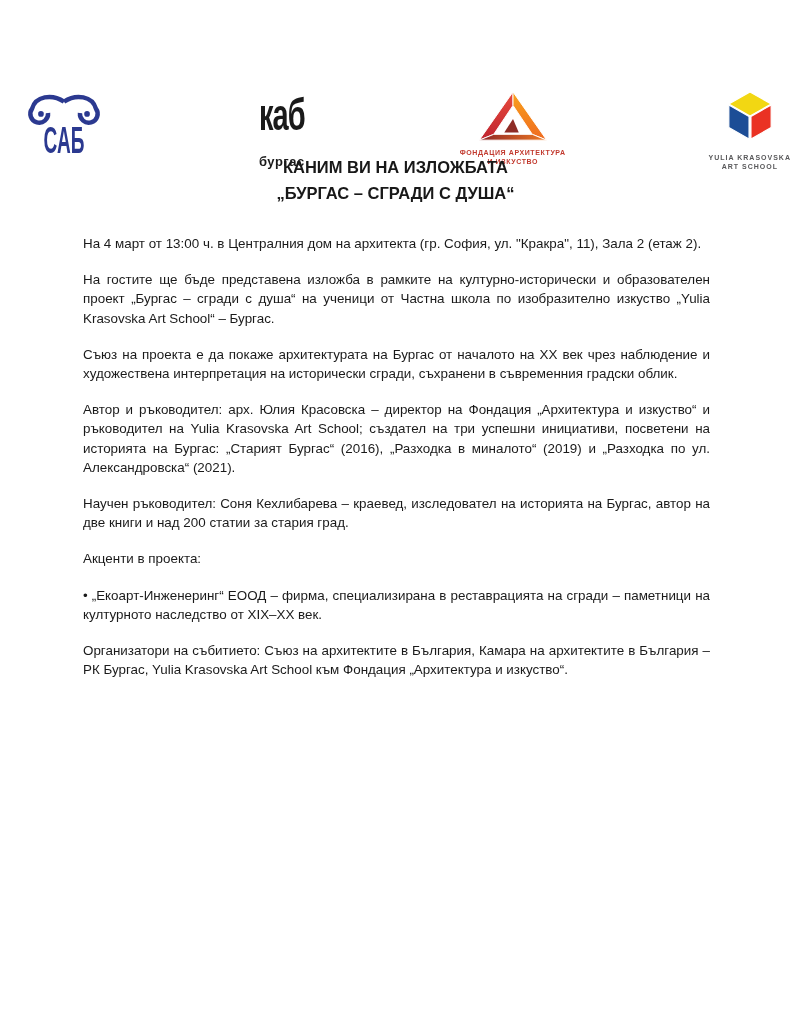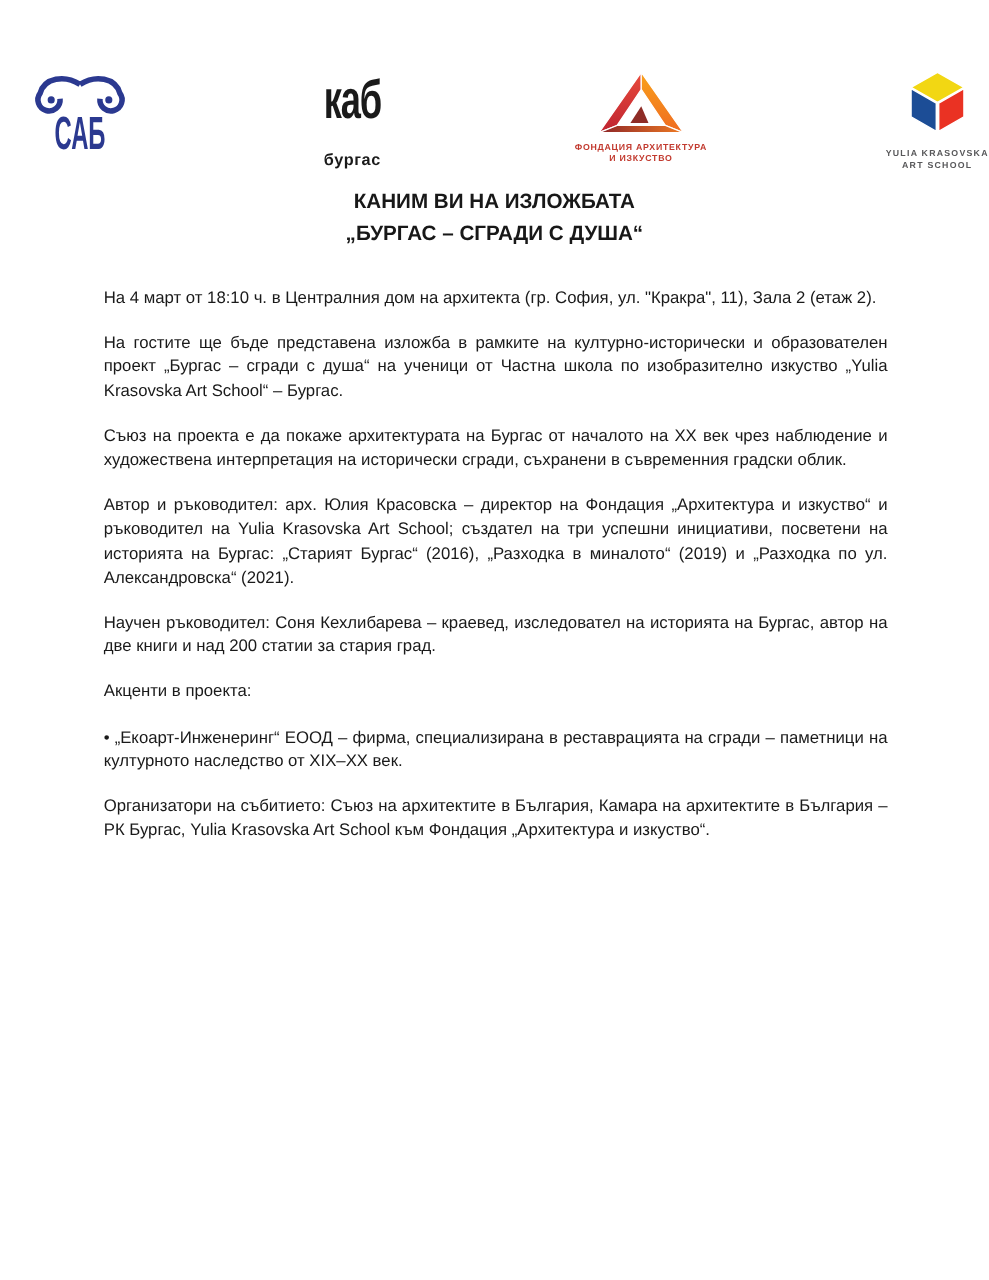--- a/index.html
+++ b/index.html
@@ -8,21 +8,21 @@
     width: 791px; height: 1024px;
     background: #ffffff;
     font-family: "Liberation Sans", sans-serif;
     color: #1a1a1a;
   }
   .page { position: relative; width: 791px; height: 1024px; background: #fff; overflow: hidden; }
 
   
   .logo-row {
     display: flex; justify-content: space-between; align-items: flex-start;
-    gap: 40px; padding-top: 56px; margin-left: 24px; height: 84px;
+    gap: 40px; padding-top: 90px; margin-left: 24px; height: 84px;
   }
   .logo { display: flex; flex-direction: column; align-items: center; }
   .logo-kab { padding-top: 4px; width: 70px; }
   .kab-top {
     display: inline-block; font-weight: bold; font-size: 29px; line-height: 29px;
     letter-spacing: -1px; transform: scaleY(1.5); transform-origin: top center;
   }
   .kab-bottom {
     display: inline-block; font-weight: bold; font-size: 13px; line-height: 13px;
     letter-spacing: 0.5px; margin-top: 32px;
@@ -116,21 +116,21 @@
     </div>
 
   </header>
 
   <h1 class="title">
     <span>КАНИМ ВИ НА ИЗЛОЖБАТА</span>
     <span>„БУРГАС – СГРАДИ С ДУША“</span>
   </h1>
 
   <main class="body">
-    <p>На 4 март от 18:10 ч. в Централния дом на архитекта  (гр. София, ул. "Кракра", 11), Зала 2 (етаж 2).</p>
+    <p>На 4 март от 13:00 ч. в Централния дом на архитекта  (гр. София, ул. "Кракра", 11), Зала 2 (етаж 2).</p>
     <p>На гостите ще бъде представена изложба в рамките на културно-исторически и образователен проект „Бургас – сгради с душа“ на ученици от Частна школа по изобразително изкуство „Yulia Krasovska Art School“ – Бургас.</p>
     <p>Съюз на проекта е да покаже архитектурата на Бургас от началото на ХХ век чрез наблюдение и художествена интерпретация на исторически сгради, съхранени в съвременния градски облик.</p>
     <p>Автор и ръководител: арх. Юлия Красовска – директор на Фондация „Архитектура и изкуство“ и ръководител на Yulia Krasovska Art School; създател на три успешни инициативи, посветени на историята на Бургас: „Старият Бургас“ (2016), „Разходка в миналото“ (2019) и „Разходка по ул. Александровска“ (2021).</p>
     <p>Научен ръководител: Соня Кехлибарева – краевед, изследовател на историята на Бургас, автор на две книги и над 200 статии за стария град.</p>
     <p>Акценти в проекта:</p>
 
     <div class="bullets">
       <p>
         <span class="bullet-marker">•</span><span>„Екоарт-Инженеринг“ ЕООД – фирма, специализирана в реставрацията на сгради – паметници на културното наследство от XIX–XX век.</span>
       </p>

